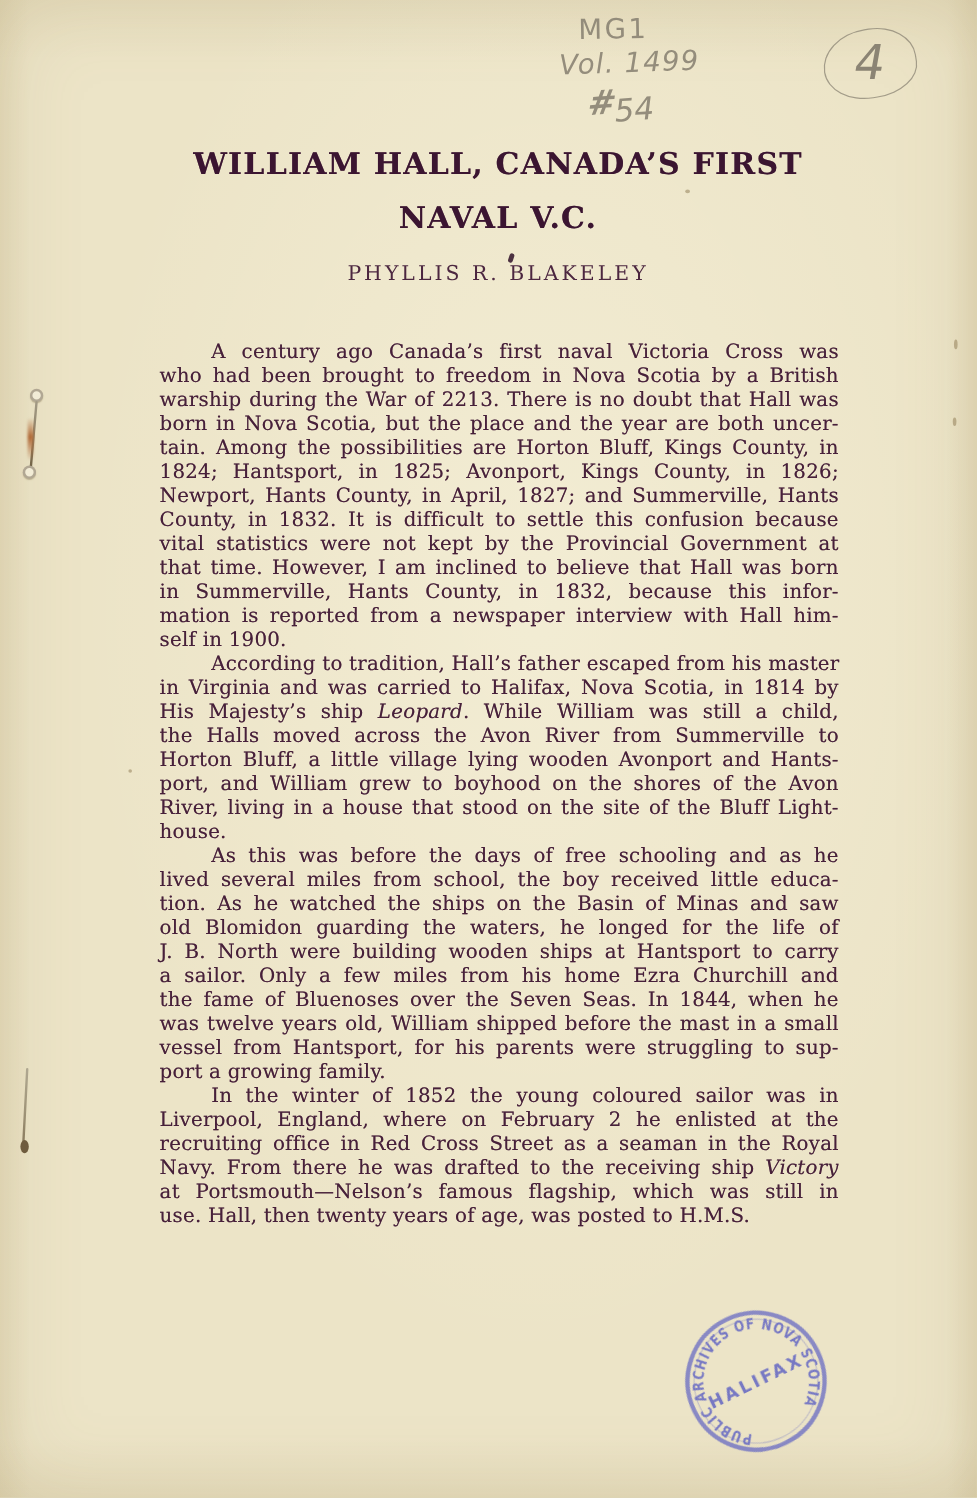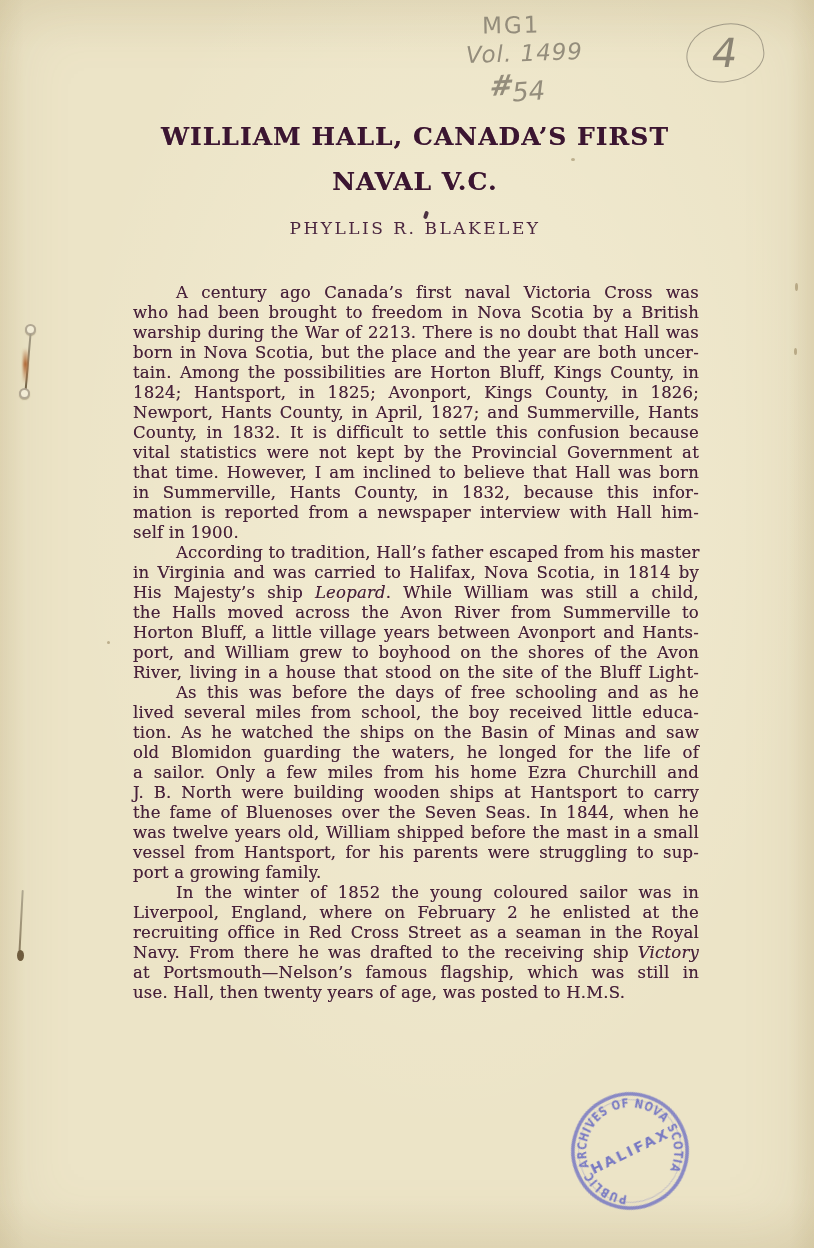--- a/index.html
+++ b/index.html
@@ -154,29 +154,30 @@
       <div class="text-line">County, in 1832. It is difficult to settle this confusion because</div>
       <div class="text-line">vital statistics were not kept by the Provincial Government at</div>
       <div class="text-line">that time. However, I am inclined to believe that Hall was born</div>
       <div class="text-line">in Summerville, Hants County, in 1832, because this infor-</div>
       <div class="text-line">mation is reported from a newspaper interview with Hall him-</div>
       <div class="text-line last">self in 1900.</div>
       <div class="text-line first">According to tradition, Hall’s father escaped from his master</div>
       <div class="text-line">in Virginia and was carried to Halifax, Nova Scotia, in 1814 by</div>
       <div class="text-line">His Majesty’s ship <i>Leopard</i>. While William was still a child,</div>
       <div class="text-line">the Halls moved across the Avon River from Summerville to</div>
-      <div class="text-line">Horton Bluff, a little village years between Avonport and Hants-</div>
+      <div class="text-line">Horton Bluff, a little village lying wooden Avonport and Hants-</div>
       <div class="text-line">port, and William grew to boyhood on the shores of the Avon</div>
       <div class="text-line">River, living in a house that stood on the site of the Bluff Light-</div>
+      <div class="text-line last">house.</div>
       <div class="text-line first">As this was before the days of free schooling and as he</div>
       <div class="text-line">lived several miles from school, the boy received little educa-</div>
       <div class="text-line">tion. As he watched the ships on the Basin of Minas and saw</div>
       <div class="text-line">old Blomidon guarding the waters, he longed for the life of</div>
+      <div class="text-line">J. B. North were building wooden ships at Hantsport to carry</div>
       <div class="text-line">a sailor. Only a few miles from his home Ezra Churchill and</div>
-      <div class="text-line">J. B. North were building wooden ships at Hantsport to carry</div>
       <div class="text-line">the fame of Bluenoses over the Seven Seas. In 1844, when he</div>
       <div class="text-line">was twelve years old, William shipped before the mast in a small</div>
       <div class="text-line">vessel from Hantsport, for his parents were struggling to sup-</div>
       <div class="text-line last">port a growing family.</div>
       <div class="text-line first">In the winter of 1852 the young coloured sailor was in</div>
       <div class="text-line">Liverpool, England, where on February 2 he enlisted at the</div>
       <div class="text-line">recruiting office in Red Cross Street as a seaman in the Royal</div>
       <div class="text-line">Navy. From there he was drafted to the receiving ship <i>Victory</i></div>
       <div class="text-line">at Portsmouth—Nelson’s famous flagship, which was still in</div>
       <div class="text-line last">use. Hall, then twenty years of age, was posted to H.M.S.</div>

